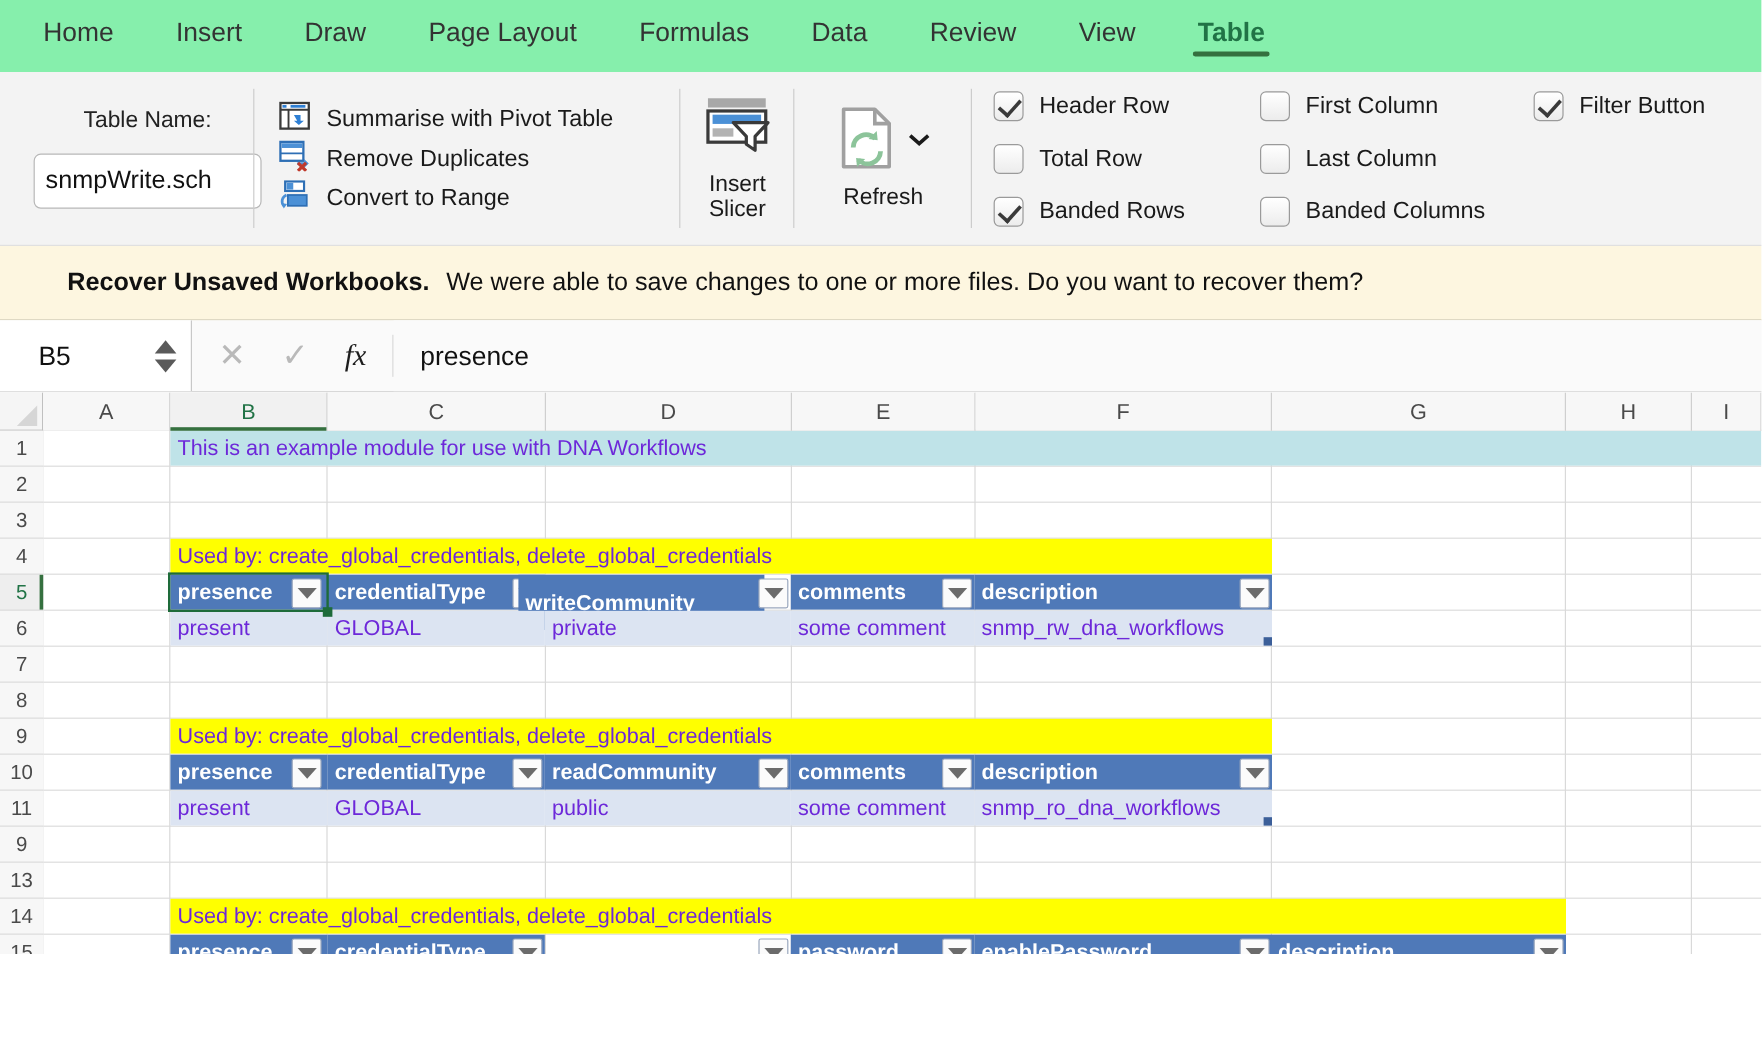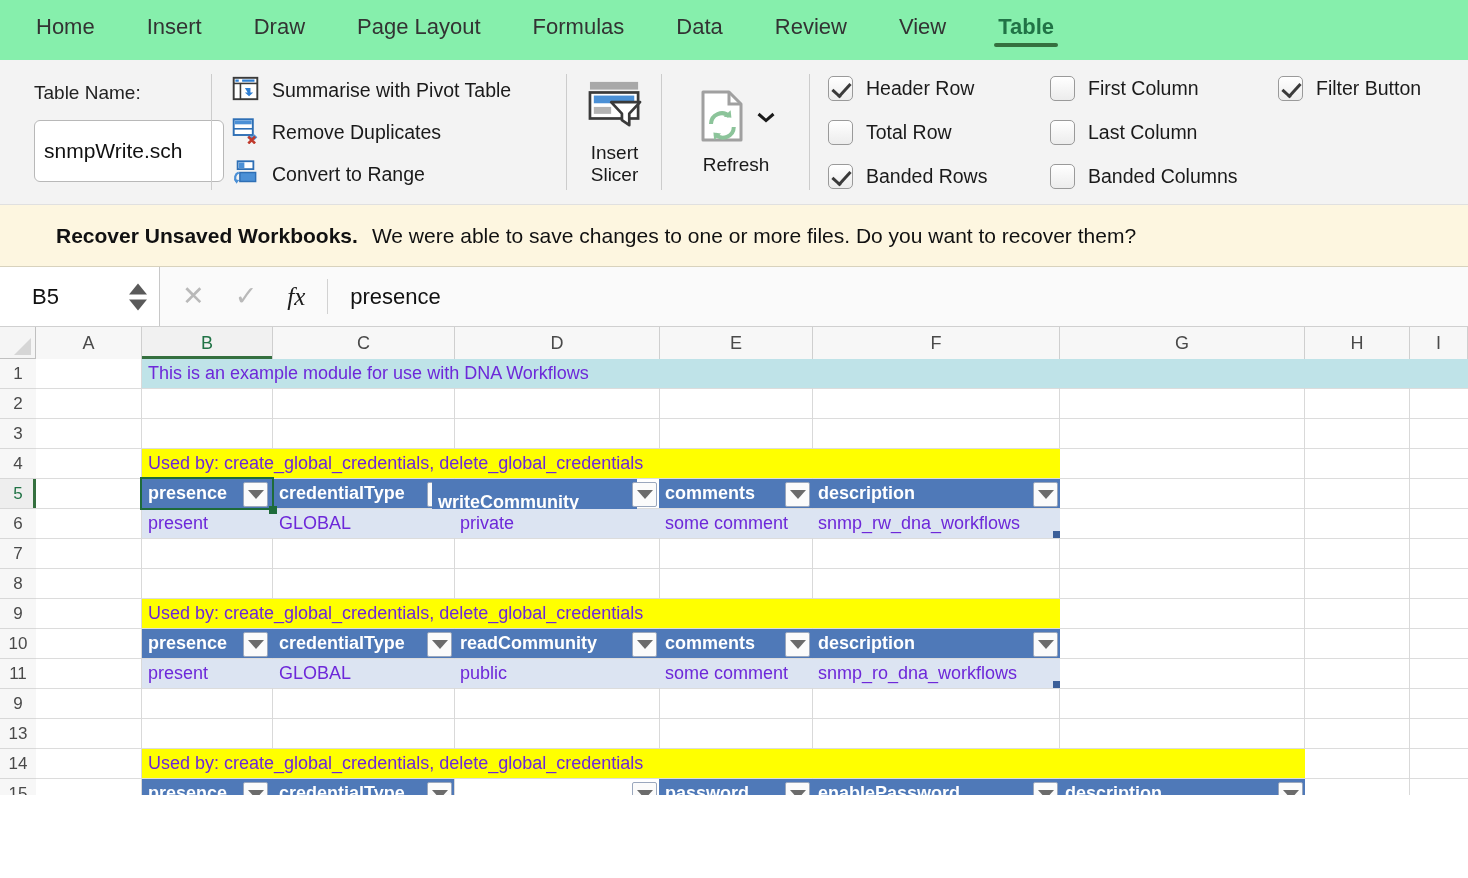--- a/index.html
+++ b/index.html
@@ -15,27 +15,27 @@
   .rtab.active::after{ content:""; position:absolute; left:22px; right:22px; bottom:3px;
     height:4px; border-radius:2px; background:#35703f; }
 
   
   .ribbon{ height:145px; background:#f3f3f3; display:flex; align-items:stretch;
     border-bottom:1px solid #e0e0e0; position:relative; }
   .grp{ display:flex; flex-direction:column; justify-content:center; position:relative; }
   .grp.sep::after{ content:""; position:absolute; right:0; top:14px; bottom:14px;
     width:1px; background:#ccc; }
 
-  .g-name{ width:212px; padding-left:34px; }
+  .g-name{ width:212px; padding-left:34px;align-items:center; }
   .g-name .lbl{ font-size:19px; color:#222; margin-bottom:16px; }
-  .tname-input{ width:190px; height:62px; border:1px solid #b8b8b8; border-radius:6px;
+  .tname-input{ width:190px; height:46px; border:1px solid #b8b8b8; border-radius:6px;
     background:#fff; font-size:21px; color:#111; padding:0 9px; font-family:"Liberation Sans",sans-serif;
     overflow:hidden; display:flex; align-items:center; }
 
-  .g-tools{ width:355px; padding-left:20px; justify-content:center; gap:11px; }
+  .g-tools{ width:355px; padding-left:20px; justify-content:center; gap:1px; }
   .tool{ display:flex; align-items:center; gap:13px; cursor:pointer; }
   .tool .tx{ font-size:19.5px; color:#1a1a1a; white-space:nowrap; }
 
   .g-slicer{ width:95px; align-items:center; justify-content:center; }
   .g-refresh{ width:148px; align-items:center; justify-content:center; }
   .big-lbl{ font-size:19px; color:#1a1a1a; text-align:center; line-height:1.12; margin-top:7px; }
 
   .g-opts{ flex:1; padding-left:18px; justify-content:center; }
   .optgrid{ display:grid; grid-template-columns:222px 228px auto; grid-auto-rows:44px;
     align-items:center; }

